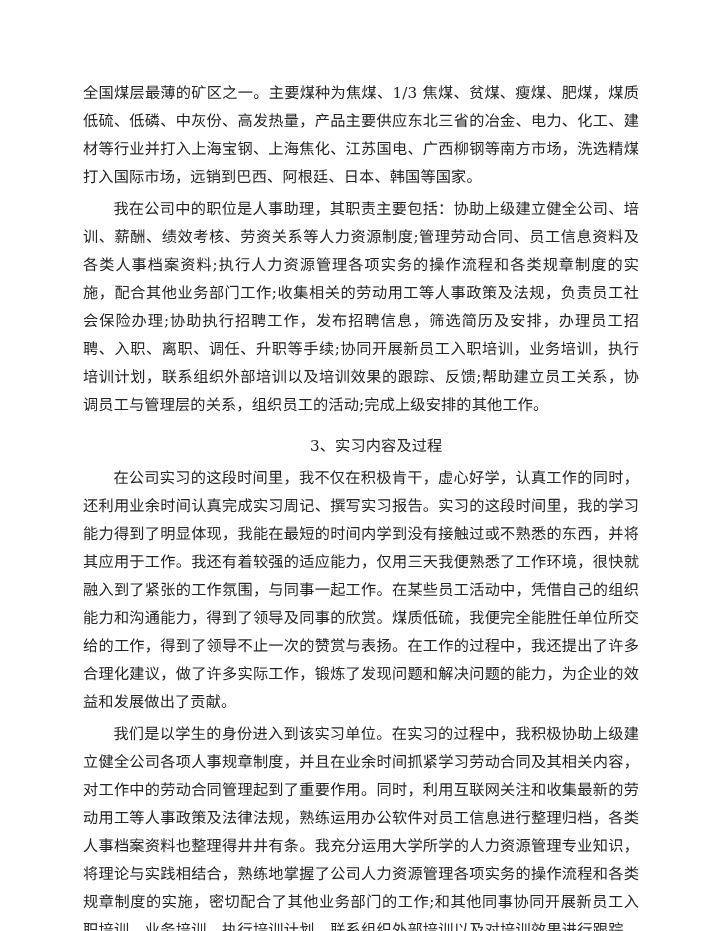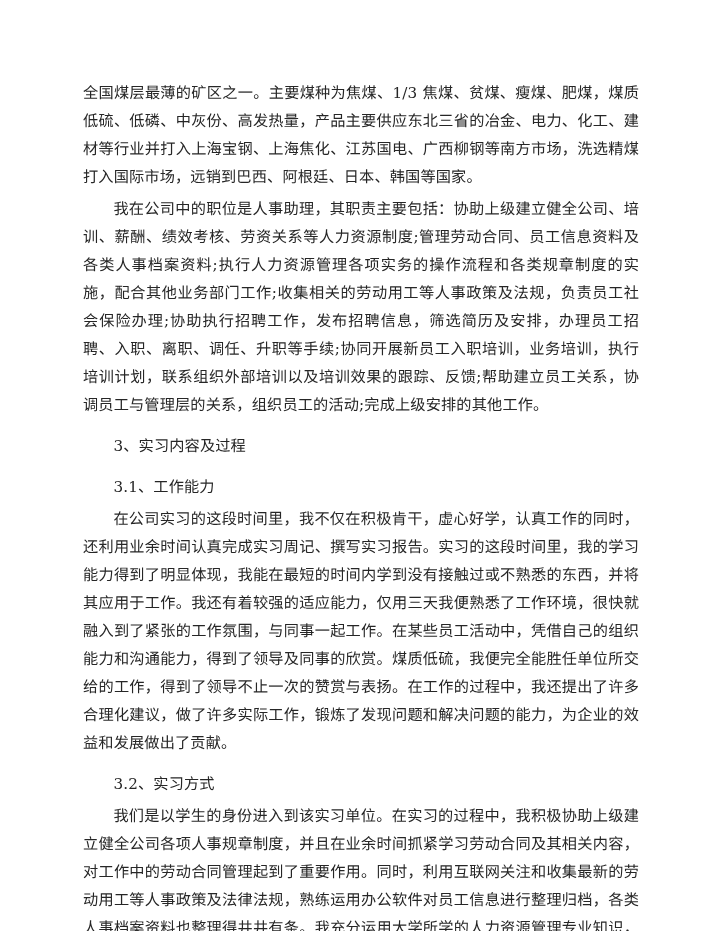--- a/index.html
+++ b/index.html
@@ -57,36 +57,35 @@
     font-size: 15.2px;
     line-height: 28px;
     color: #262626;
     text-indent: 2em;
     font-weight: 400;
     letter-spacing: 0.15px;
   }
 
   .gap-heading {
     margin-top: 13px;
+    text-align: center;
   }
 </style>
 </head>
 <body>
 
 <div class="page">
   <div class="text-column">
 
     <p class="para no-indent">全国煤层最薄的矿区之一。主要煤种为焦煤、1/3 焦煤、贫煤、瘦煤、肥煤，煤质低硫、低磷、中灰份、高发热量，产品主要供应东北三省的冶金、电力、化工、建材等行业并打入上海宝钢、上海焦化、江苏国电、广西柳钢等南方市场，洗选精煤打入国际市场，远销到巴西、阿根廷、日本、韩国等国家。</p>
 
     <p class="para gap-para">我在公司中的职位是人事助理，其职责主要包括：协助上级建立健全公司、培训、薪酬、绩效考核、劳资关系等人力资源制度;管理劳动合同、员工信息资料及各类人事档案资料;执行人力资源管理各项实务的操作流程和各类规章制度的实施，配合其他业务部门工作;收集相关的劳动用工等人事政策及法规，负责员工社会保险办理;协助执行招聘工作，发布招聘信息，筛选简历及安排，办理员工招聘、入职、离职、调任、升职等手续;协同开展新员工入职培训，业务培训，执行培训计划，联系组织外部培训以及培训效果的跟踪、反馈;帮助建立员工关系，协调员工与管理层的关系，组织员工的活动;完成上级安排的其他工作。</p>
 
     <p class="heading gap-heading">3、实习内容及过程</p>
 
-    <p class="heading gap-heading">3.1、工作能力</p>
 
     <p class="para gap-para">在公司实习的这段时间里，我不仅在积极肯干，虚心好学，认真工作的同时，还利用业余时间认真完成实习周记、撰写实习报告。实习的这段时间里，我的学习能力得到了明显体现，我能在最短的时间内学到没有接触过或不熟悉的东西，并将其应用于工作。我还有着较强的适应能力，仅用三天我便熟悉了工作环境，很快就融入到了紧张的工作氛围，与同事一起工作。在某些员工活动中，凭借自己的组织能力和沟通能力，得到了领导及同事的欣赏。煤质低硫，我便完全能胜任单位所交给的工作，得到了领导不止一次的赞赏与表扬。在工作的过程中，我还提出了许多合理化建议，做了许多实际工作，锻炼了发现问题和解决问题的能力，为企业的效益和发展做出了贡献。</p>
 
-    <p class="heading gap-heading">3.2、实习方式</p>
 
     <p class="para gap-para">我们是以学生的身份进入到该实习单位。在实习的过程中，我积极协助上级建立健全公司各项人事规章制度，并且在业余时间抓紧学习劳动合同及其相关内容，对工作中的劳动合同管理起到了重要作用。同时，利用互联网关注和收集最新的劳动用工等人事政策及法律法规，熟练运用办公软件对员工信息进行整理归档，各类人事档案资料也整理得井井有条。我充分运用大学所学的人力资源管理专业知识，将理论与实践相结合，熟练地掌握了公司人力资源管理各项实务的操作流程和各类规章制度的实施，密切配合了其他业务部门的工作;和其他同事协同开展新员工入职培训，业务培训，执行培训计划，联系组织外部培训以及对培训效果进行跟踪、反馈。另外，我还有效地完成了上级临时安排的其他工作。</p>
 
   </div>
 </div>
 
 </body></html>

